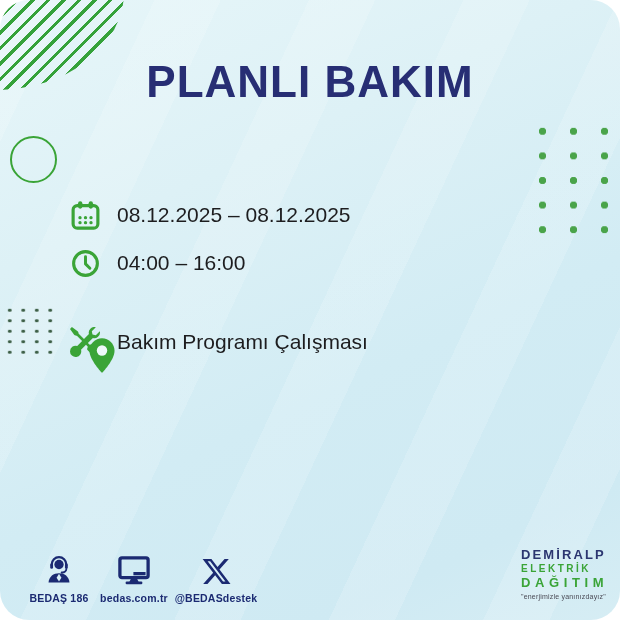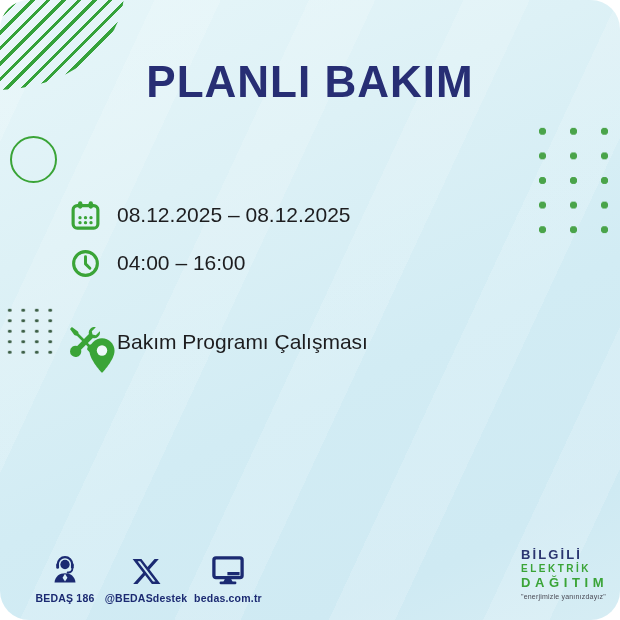--- a/index.html
+++ b/index.html
@@ -56,21 +56,21 @@
   .info-text { margin-left:15px; font-size:21px; color:#1d1d1f; white-space:nowrap; }
 
   .pin-box { position:absolute; left:86px; top:336px; width:32px; height:46px; }
   .region-text {
     position:absolute; left:133px; top:345px; width:405px;
     font-size:20.5px; line-height:26.6px; color:#1d1d1f;
     white-space:pre-line;
   }
 
   
-  .footer { position:absolute; left:28px; top:551px; display:flex; }
+  .footer { position:absolute; left:22px; top:551px; display:flex; }
   .footer-item { display:flex; flex-direction:column; align-items:center; }
   .fi-1 { width:74px; } .fi-2 { width:76px; } .fi-3 { width:88px; }
   .footer-icon { height:36px; display:flex; align-items:flex-end; justify-content:center; }
   .footer-label { margin-top:5px; font-size:10.5px; font-weight:700; color:#1b2a72; letter-spacing:0.2px; white-space:nowrap; }
 
   
   .logo { position:absolute; left:521px; top:548px; line-height:1; }
   .logo-l1 { font-size:13px; font-weight:800; color:#2b3670; letter-spacing:2.1px; }
   .logo-l2 { font-size:10px; font-weight:800; color:#3aa437; letter-spacing:2.5px; margin-top:2.5px; }
   .logo-l3 { font-size:13px; font-weight:800; color:#3aa437; letter-spacing:4.6px; margin-top:2.5px;text-align:center; }
@@ -144,41 +144,41 @@
           <path d="M12 14.6l-1.7 2.8 1.7 2.8 1.7-2.8z" fill="#d8eff6"></path>
           <path d="M6.9 8.8V8a5.1 5.1 0 0 1 10.2 0v.8" fill="none" stroke="#1b2a72" stroke-width="1.6" stroke-linecap="round"></path>
           <rect x="5.8" y="7.4" width="2" height="3.8" rx="1" fill="#1b2a72"></rect>
           <rect x="16.2" y="7.4" width="2" height="3.8" rx="1" fill="#1b2a72"></rect>
           <path d="M17.2 11.2c0 1.6-1.4 2.6-3 2.6" fill="none" stroke="#1b2a72" stroke-width="1.3" stroke-linecap="round"></path>
           <circle cx="14" cy="13.8" r="0.8" fill="#1b2a72"></circle>
         </svg>
       </span>
       <span class="footer-label">BEDAŞ 186</span>
     </div>
-    <div class="footer-item fi-3">
-      <span class="footer-icon">
-        <svg width="31" height="31" viewBox="0 0 24 24">
-          <path fill="#1b2a72" d="M18.244 2.25h3.308l-7.227 8.26 8.502 11.24H16.17l-5.214-6.817L4.99 21.75H1.68l7.73-8.835L1.254 2.25H8.08l4.713 6.231zm-1.161 17.52h1.833L7.084 4.126H5.117z"></path>
-        </svg>
-      </span>
-      <span class="footer-label">@BEDASdestek</span>
-    </div>
     <div class="footer-item fi-2">
       <span class="footer-icon">
         <svg width="36" height="36" viewBox="0 0 24 24">
           <rect x="2.6" y="4.6" width="18.8" height="13.2" rx="1.4" fill="none" stroke="#1b2a72" stroke-width="2.2"></rect>
           <rect x="11.6" y="14" width="8.1" height="2.2" fill="#1b2a72"></rect>
           <path d="M10.3 17.8h3.4l1.5 3.1h-6.4z" fill="#1b2a72"></path>
           <rect x="6.4" y="20.4" width="11.2" height="1.7" rx="0.8" fill="#1b2a72"></rect>
         </svg>
       </span>
       <span class="footer-label">bedas.com.tr</span>
     </div>
+    <div class="footer-item fi-3">
+      <span class="footer-icon">
+        <svg width="31" height="31" viewBox="0 0 24 24">
+          <path fill="#1b2a72" d="M18.244 2.25h3.308l-7.227 8.26 8.502 11.24H16.17l-5.214-6.817L4.99 21.75H1.68l7.73-8.835L1.254 2.25H8.08l4.713 6.231zm-1.161 17.52h1.833L7.084 4.126H5.117z"></path>
+        </svg>
+      </span>
+      <span class="footer-label">@BEDASdestek</span>
+    </div>
   </div>
 
   <div class="logo">
-    <div class="logo-l1">BİLGİLİ</div>
+    <div class="logo-l1">DEMİRALP</div>
     <div class="logo-l2">ELEKTRİK</div>
     <div class="logo-l3">DAĞITIM</div>
     <div class="logo-tag">"enerjimizle yanınızdayız"</div>
   </div>
 
 </div>
 
 </body></html>

